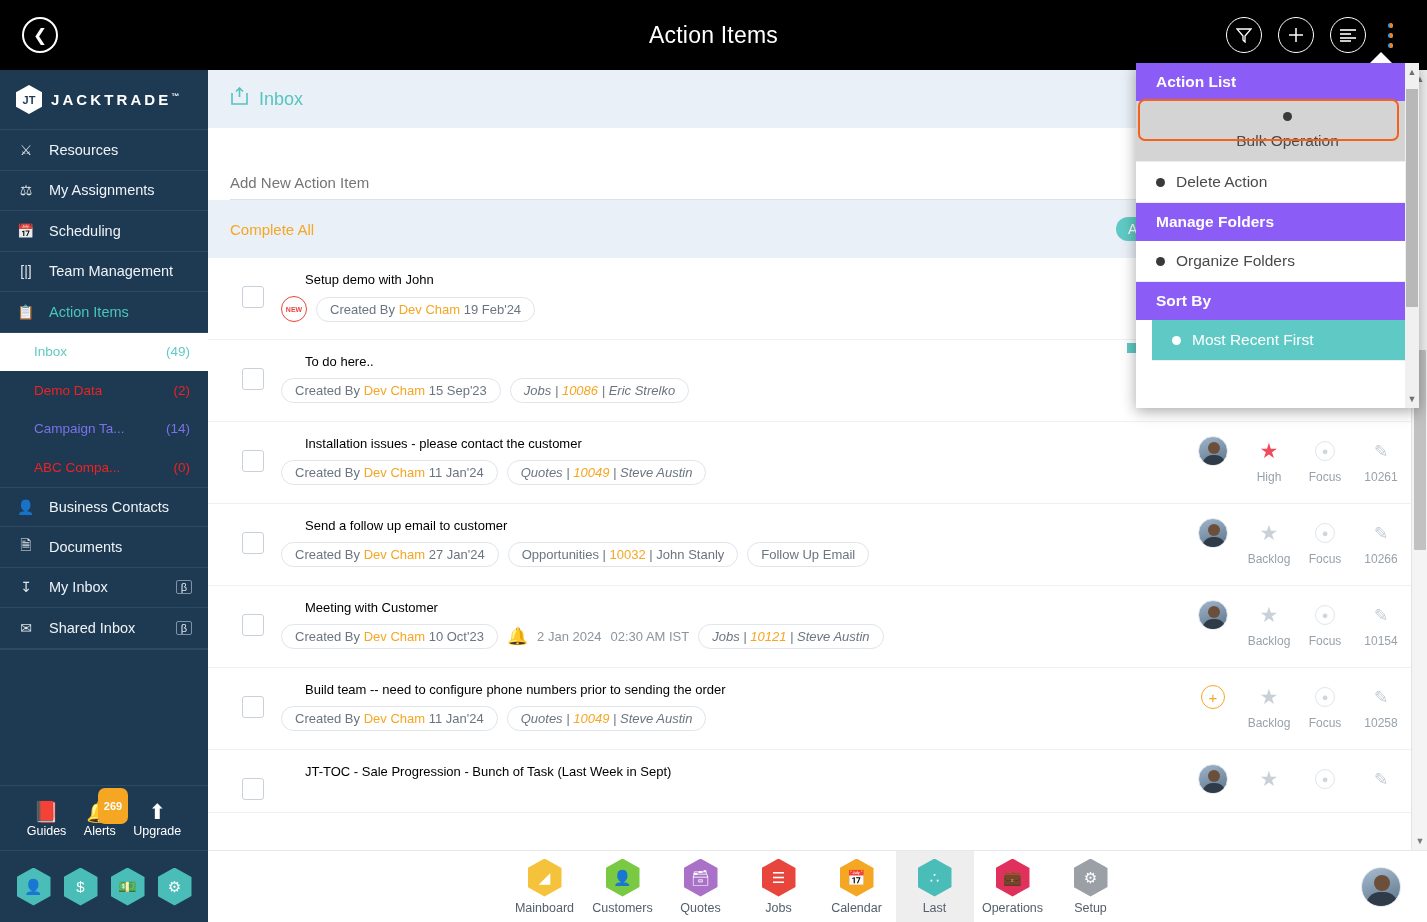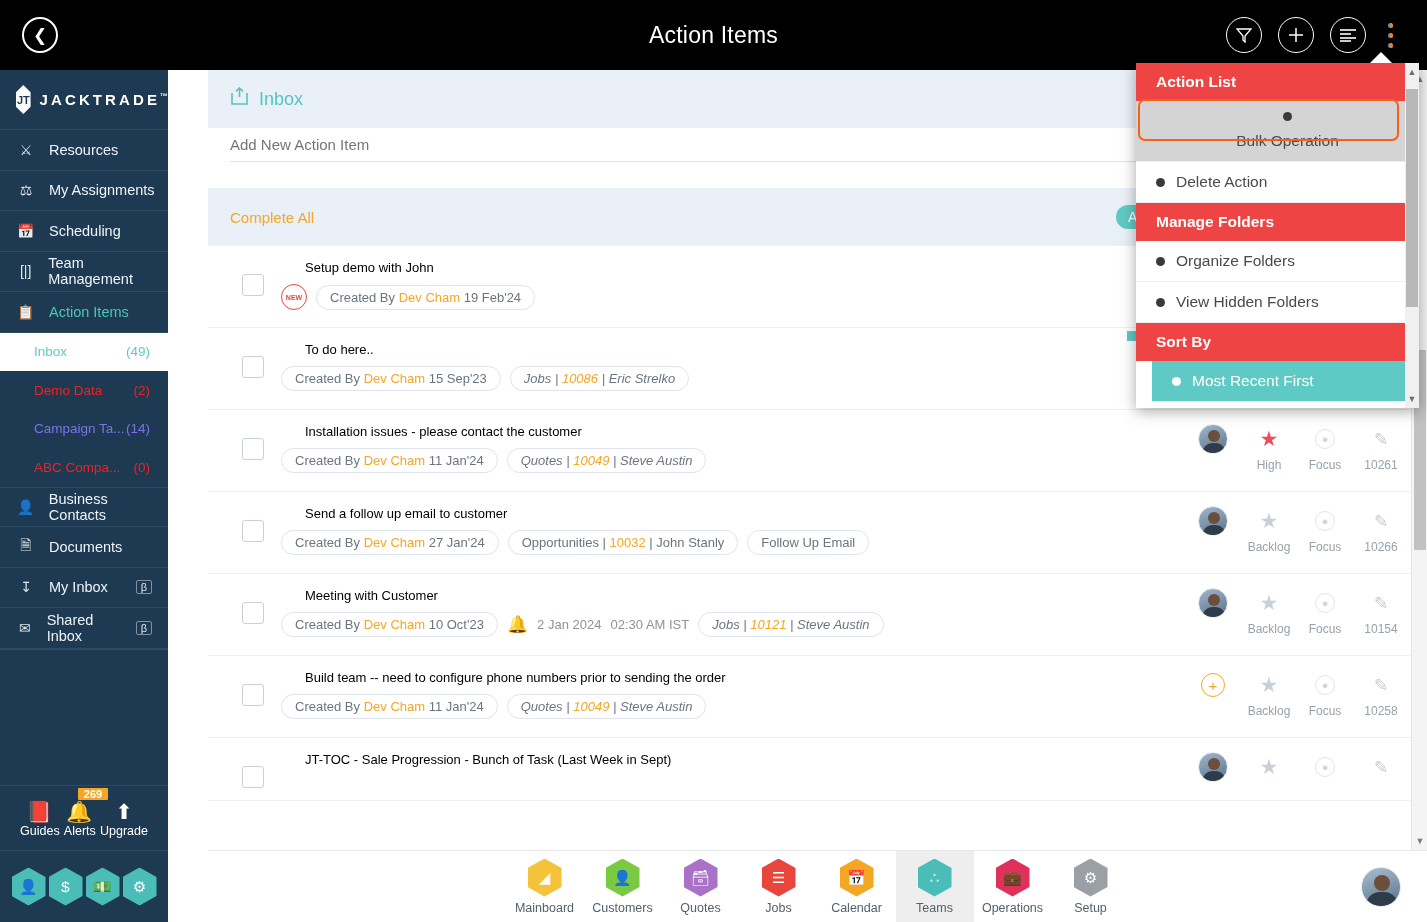--- a/index.html
+++ b/index.html
@@ -35,21 +35,21 @@
     width: 36px; height: 36px; border-radius: 50%;
     border: 1.6px solid #ffffff; color: #fff;
     display: flex; align-items: center; justify-content: center; cursor: pointer;
   }
   .kebab { display: flex; flex-direction: column; gap: 5px; cursor: pointer; padding: 4px 6px; }
   .kebab i { display: block; width: 5px; height: 5px; border-radius: 50%; background: #3b9ad6; position: relative; }
   .kebab i:after { content:''; position:absolute; left:2px; top:0; width:3px; height:5px; background:#f0821e; border-radius:0 3px 3px 0;}
 
   
   .sidebar {
-    position: absolute; left: 0; top: 70px; width: 168px; height: 852px;
+    position: absolute; left: 0; top: 70px; width: 208px; height: 852px;
     background: #1e3a52; color: #fff; display: flex; flex-direction: column;
   }
   .brand {
     height: 60px; display: flex; align-items: center; gap: 9px;
     padding-left: 16px; border-bottom: 1px solid #2c4a64;
   }
   .hexlogo {
     width: 26px; height: 29px; background: #ffffff;
     clip-path: polygon(50% 0%, 100% 25%, 100% 75%, 50% 100%, 0% 75%, 0% 25%);
     display:flex; align-items:center; justify-content:center;
@@ -78,21 +78,21 @@
 
   .sidebar-spacer { flex: 1; border-top: 1px solid #2c4a64; }
   .sb-tools {
     display:flex; justify-content:space-around; align-items:flex-end;
     padding: 0 18px 12px; border-top:1px solid #2c4a64; padding-top:14px;
   }
   .sb-tool { text-align:center; font-size:12.5px; color:#fff; cursor:pointer; position:relative; }
   .sb-tool .g { display:block; font-size:21px; line-height:24px; }
   .badge269 {
     position:absolute; top:-12px; left: 14px; background:#f5a623; color:#fff;
-    font-size:11px; border-radius:1px; padding:0 6px; font-weight:600;
+    font-size:11px; border-radius:7px; padding:12px 6px; font-weight:600;
   }
   .sb-hexrow {
     height:72px; display:flex; align-items:center; justify-content:space-around;
     padding:0 10px; border-top:1px solid #2c4a64;
   }
   .hexbtn {
     width:34px; height:38px; background:#4bbdb8;
     clip-path: polygon(50% 0%, 100% 25%, 100% 75%, 50% 100%, 0% 75%, 0% 25%);
     display:flex; align-items:center; justify-content:center; color:#fff;
     font-size:15px; cursor:pointer;
@@ -101,21 +101,21 @@
   
   .main {
     position: absolute; left: 208px; top: 70px; width: 1219px; height: 780px;
     background: #fff; overflow: hidden;
   }
   .inbox-head {
     height: 58px; background:#eaf0f7; display:flex; align-items:center;
     padding-left: 22px; gap: 10px; color:#56c4c0; font-size: 18px;
   }
   .newitem {
-    height: 60px; display:flex; align-items:flex-end; padding: 0 22px 26px;
+    height: 72px; display:flex; align-items:flex-end; padding: 0 22px 0;
     background:#fff;
   }
   .newitem input {
     width: 100%; border: none; border-bottom: 1px solid #dbe3ea;
     font-size: 15px; color:#9aa4ae; padding-bottom: 8px; outline: none;
     font-family: inherit; background: transparent;
   }
   .filter-row {
     height: 58px; background:#eaf0f7; display:flex; align-items:center;
     padding: 0 22px; gap: 12px;
@@ -195,21 +195,21 @@
   .page-scroll .arr { position:absolute; left:0; width:16px; text-align:center; font-size:9px; color:#7a7a7a; }
 
   
   .dd {
     position:absolute; right: 8px; top: 63px; width: 283px; height: 345px;
     background:#fff; box-shadow: 0 3px 14px rgba(0,0,0,.35); z-index: 40; overflow:hidden;
   }
   .dd-caret { position:absolute; right:35px; top:52px; width:0;height:0;
     border-left:11px solid transparent;border-right:11px solid transparent;border-bottom:11px solid #fff; z-index:41;}
   .dd-head {
-    background:#ef4444; color:#fff; font-size:15.5px; font-weight:bold;
+    background:#8b5cf6; color:#fff; font-size:15.5px; font-weight:bold;
     padding: 10px 8px 10px 20px;
   }
   .dd-item {
     background:#fff; color:#4a4a4a; font-size:15.5px; padding: 11px 0 11px 20px;
     border-bottom:1px solid #eceff1; display:flex; align-items:center; gap:11px; cursor:pointer;
   }
   .dd-item .dot { width:9px;height:9px;border-radius:50%;background:#3a3a3a;flex:0 0 auto;}
   .dd-item.sel { background:#5fcac5; color:#fff;margin-left:16px; }
   .dd-item.sel .dot { background:#ffffff; }
   .dd-item.hl { background:#d4d4d4;flex-direction:column; }
@@ -648,24 +648,20 @@
     </div>
     <div class="dd-item">
       <span class="dot"></span>
       <span>Delete Action</span>
     </div>
     <div class="dd-head">Manage Folders</div>
     <div class="dd-item">
       <span class="dot"></span>
       <span>Organize Folders</span>
     </div>
-    <div class="dd-item">
-      <span class="dot"></span>
-      <span>View Hidden Folders</span>
-    </div>
     <div class="dd-head">Sort By</div>
     <div class="dd-item sel">
       <span class="dot"></span>
       <span>Most Recent First</span>
     </div>
     <div class="dd-scroll">
       <div class="a" style="top:4px">▲</div>
       <div class="t"></div>
       <div class="a" style="bottom:4px">▼</div>
     </div>
@@ -689,21 +685,21 @@
       <div class="bnav-item">
         <div class="bhex" style="background:#e8453c">☰</div>
         <span>Jobs</span>
       </div>
       <div class="bnav-item">
         <div class="bhex" style="background:#f5a623">📅</div>
         <span>Calendar</span>
       </div>
       <div class="bnav-item active">
         <div class="bhex" style="background:#4bbdb8">∴</div>
-        <span>Teams</span>
+        <span>Last</span>
       </div>
       <div class="bnav-item">
         <div class="bhex" style="background:#e0315c">💼</div>
         <span>Operations</span>
       </div>
       <div class="bnav-item">
         <div class="bhex" style="background:#9aa0a6">⚙</div>
         <span>Setup</span>
       </div>
     </div>

